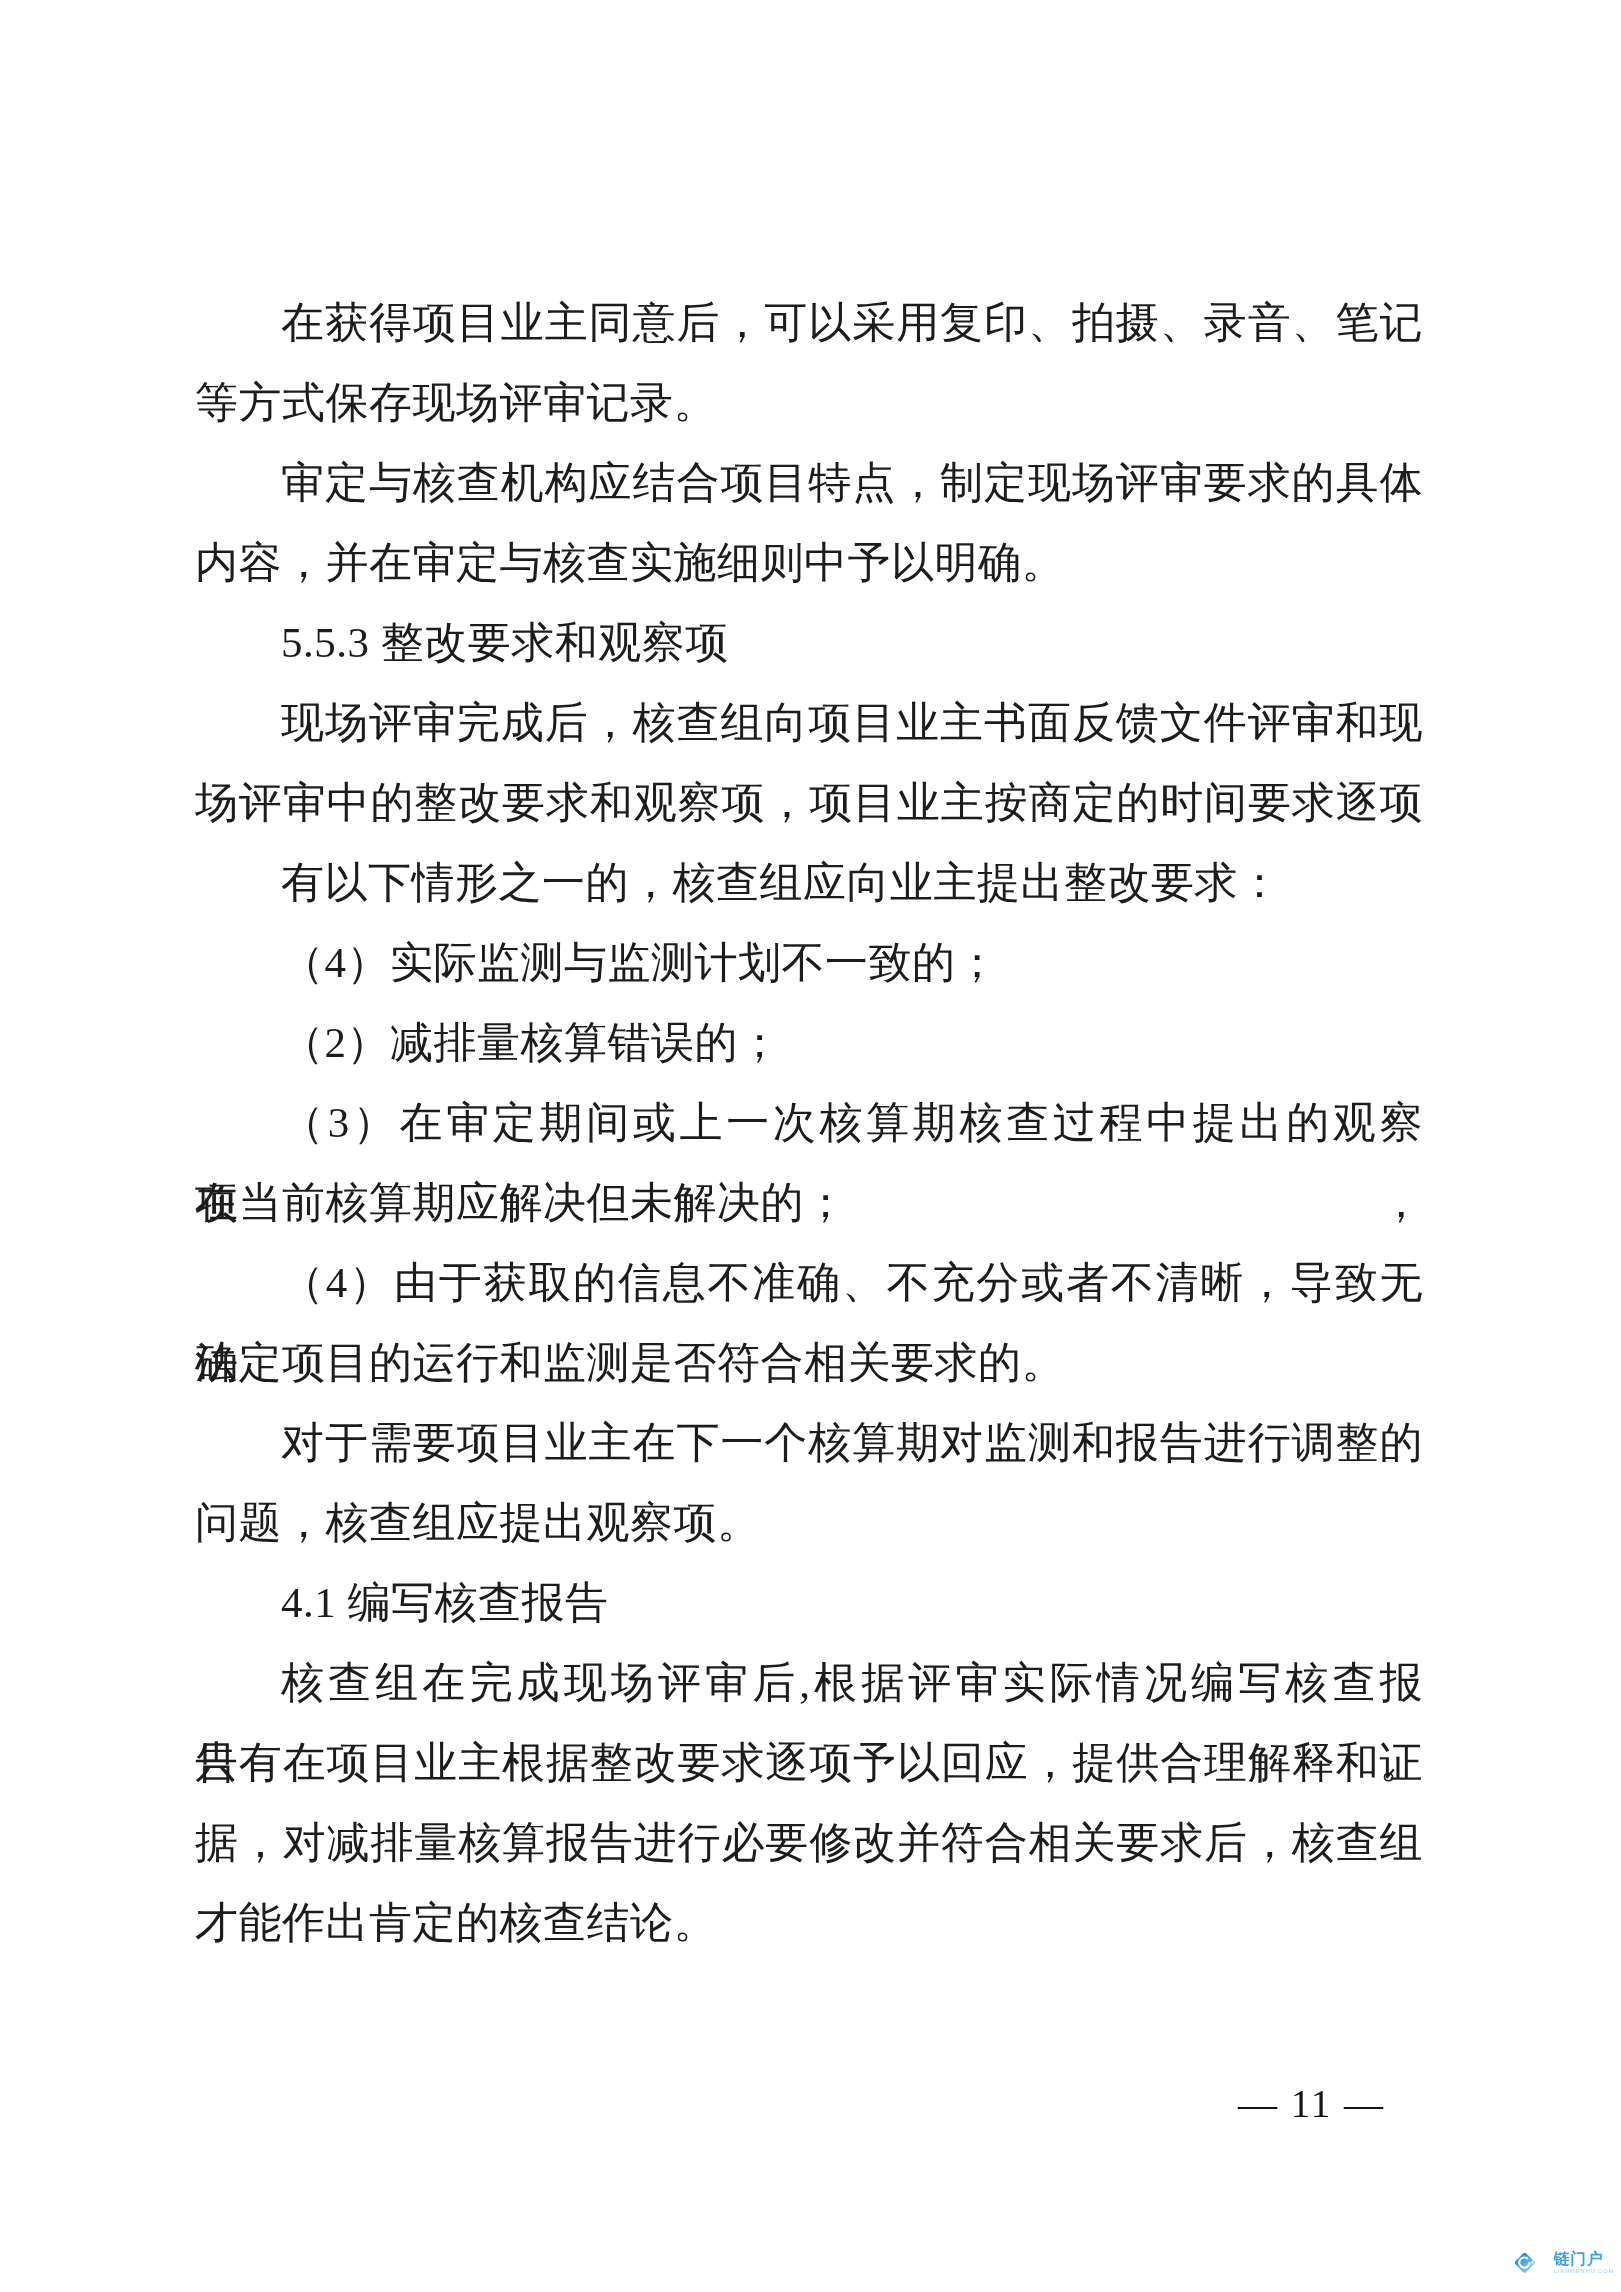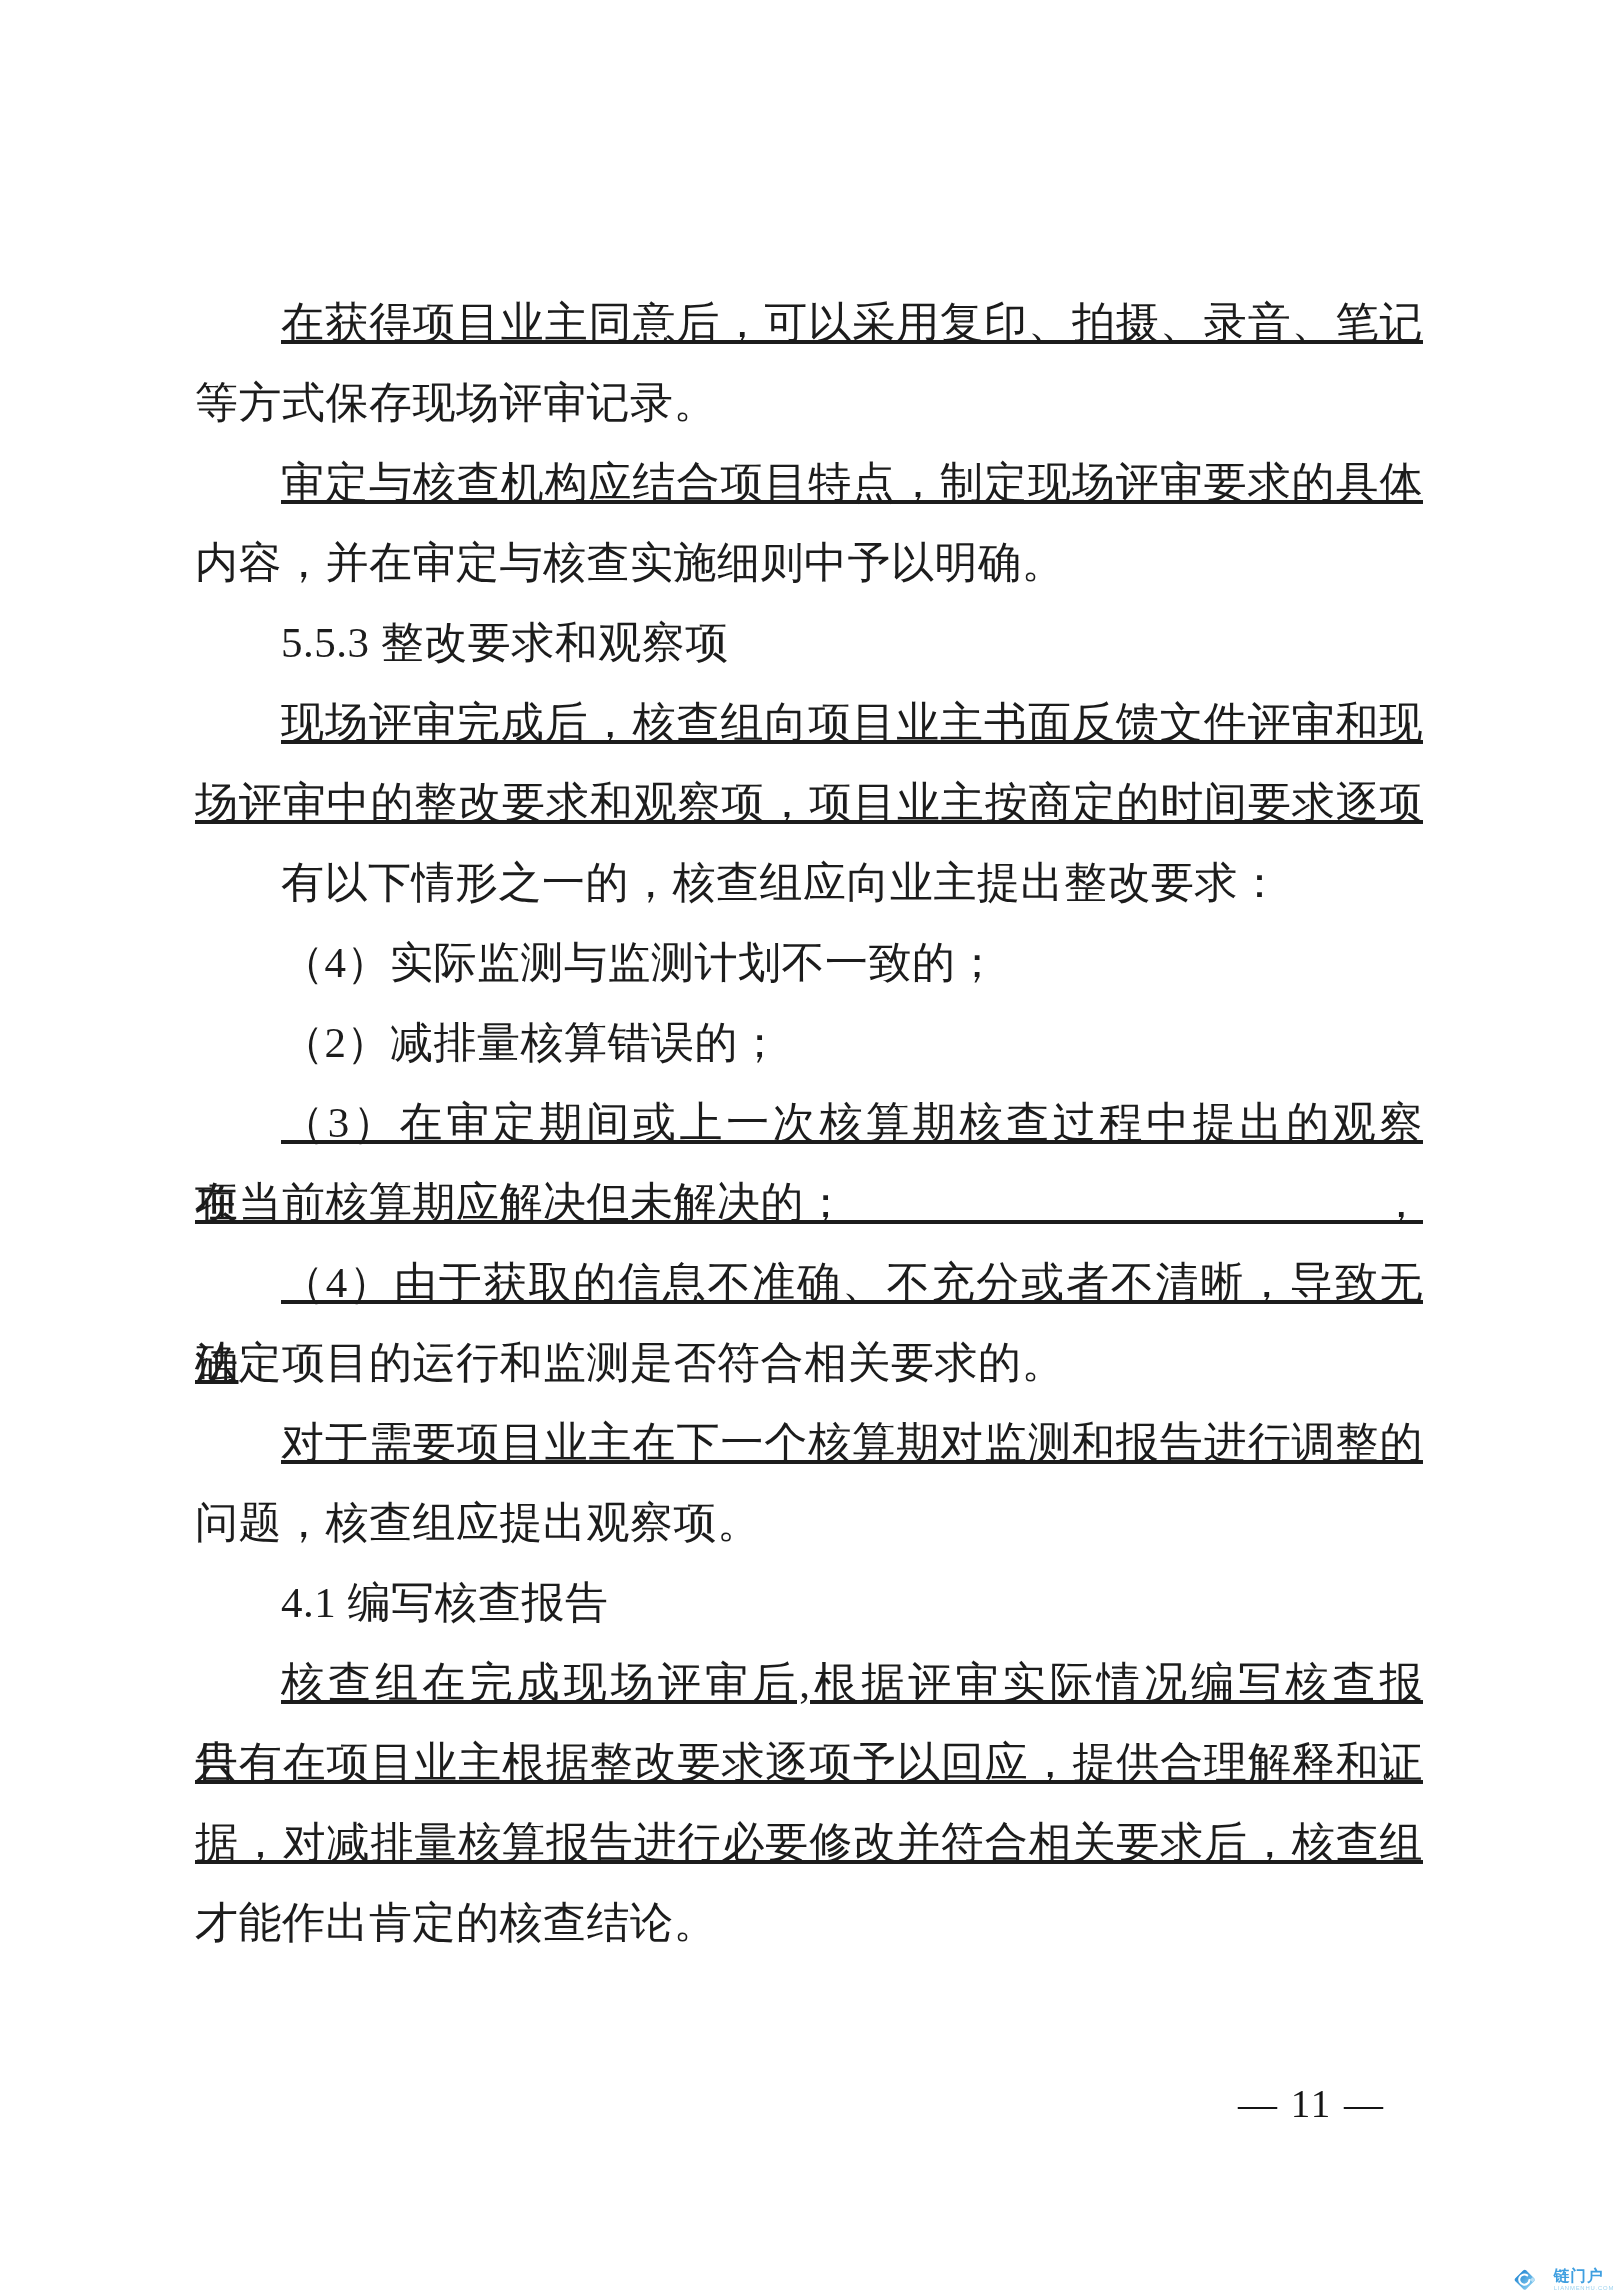--- a/index.html
+++ b/index.html
@@ -29,36 +29,35 @@
     text-align: left;
     letter-spacing: 0.5px;
   }
   .line.indent {
     text-indent: 86px;
   }
   .line.justify {
     text-align: justify;
     text-align-last: justify;
     text-justify: inter-character;
-    text-decoration: underline;
   }
   .page-number {
     position: absolute;
     top: 2082px;
     right: 236px;
     font-size: 39px;
     line-height: 43px;
     color: #141414;
     letter-spacing: 2px;
     margin-left: 12px;
   }
   .watermark {
     position: absolute;
     right: 6.9px;
-    bottom: 1px;
+    bottom: 18px;
     display: flex;
     align-items: center;
     gap: 17px;
   }
   .watermark .wm-icon {
     width: 23.5px;
     height: 23.5px;
     display: block;
   }
   .wm-text {

